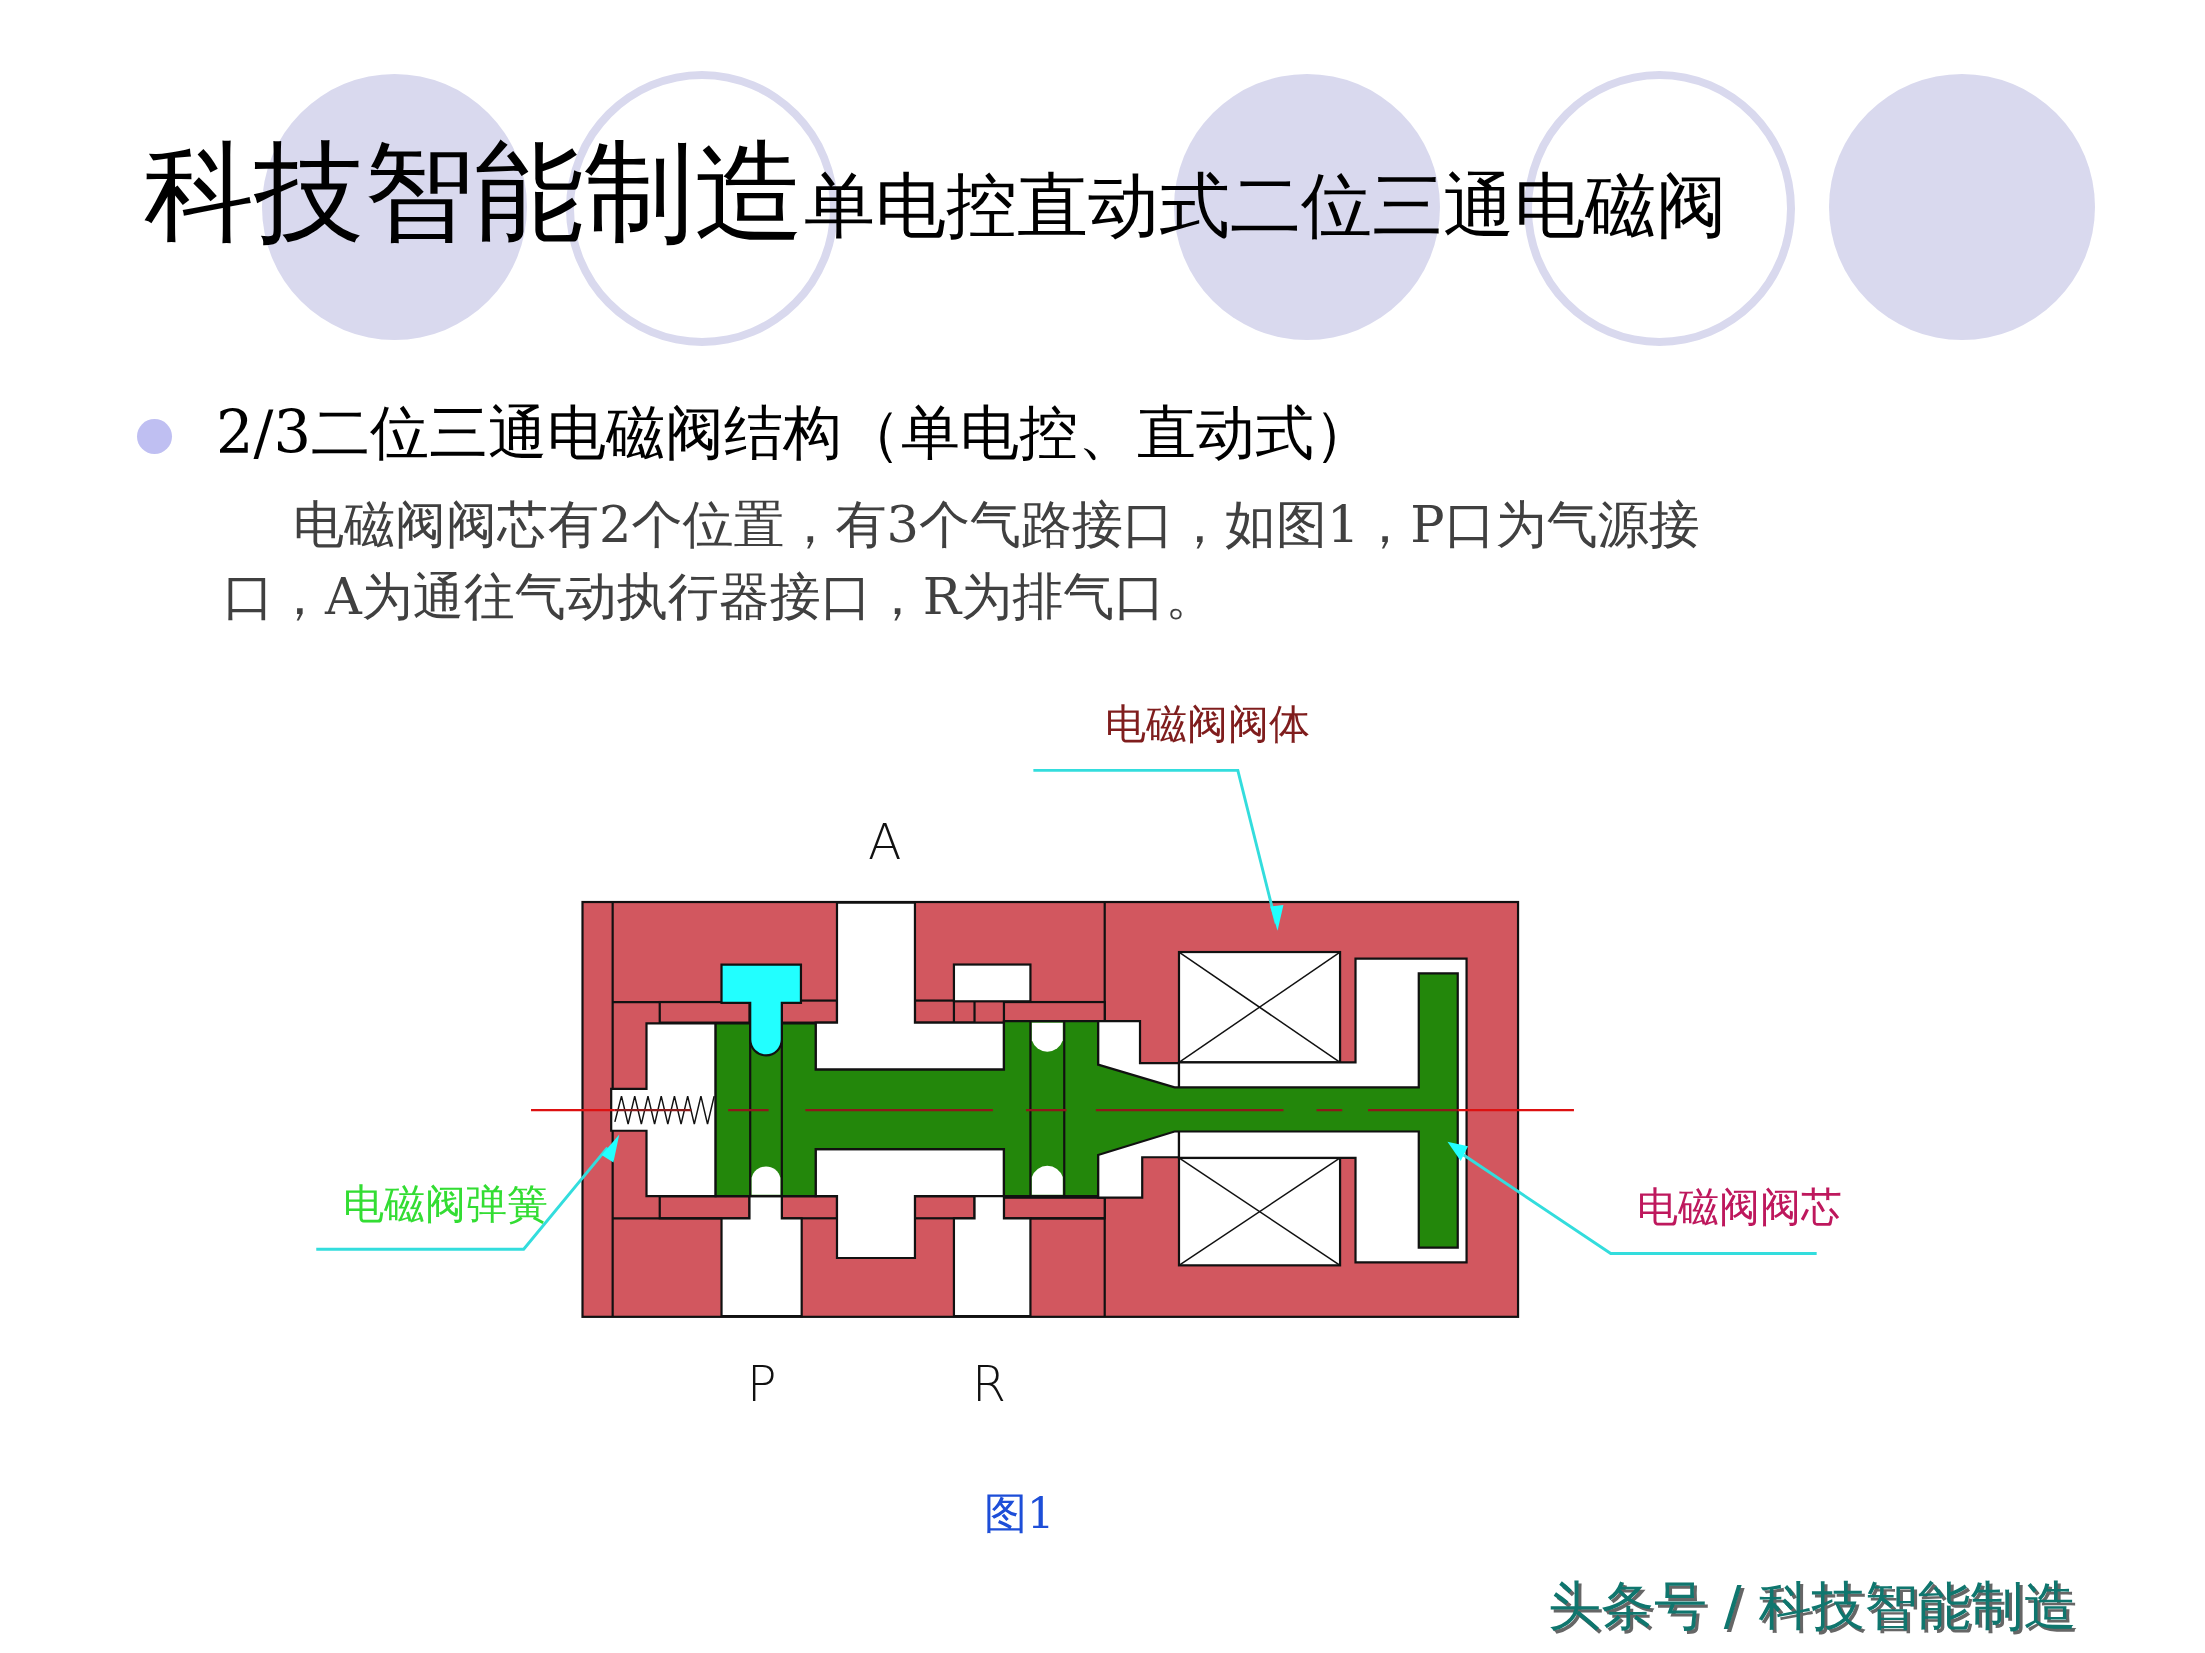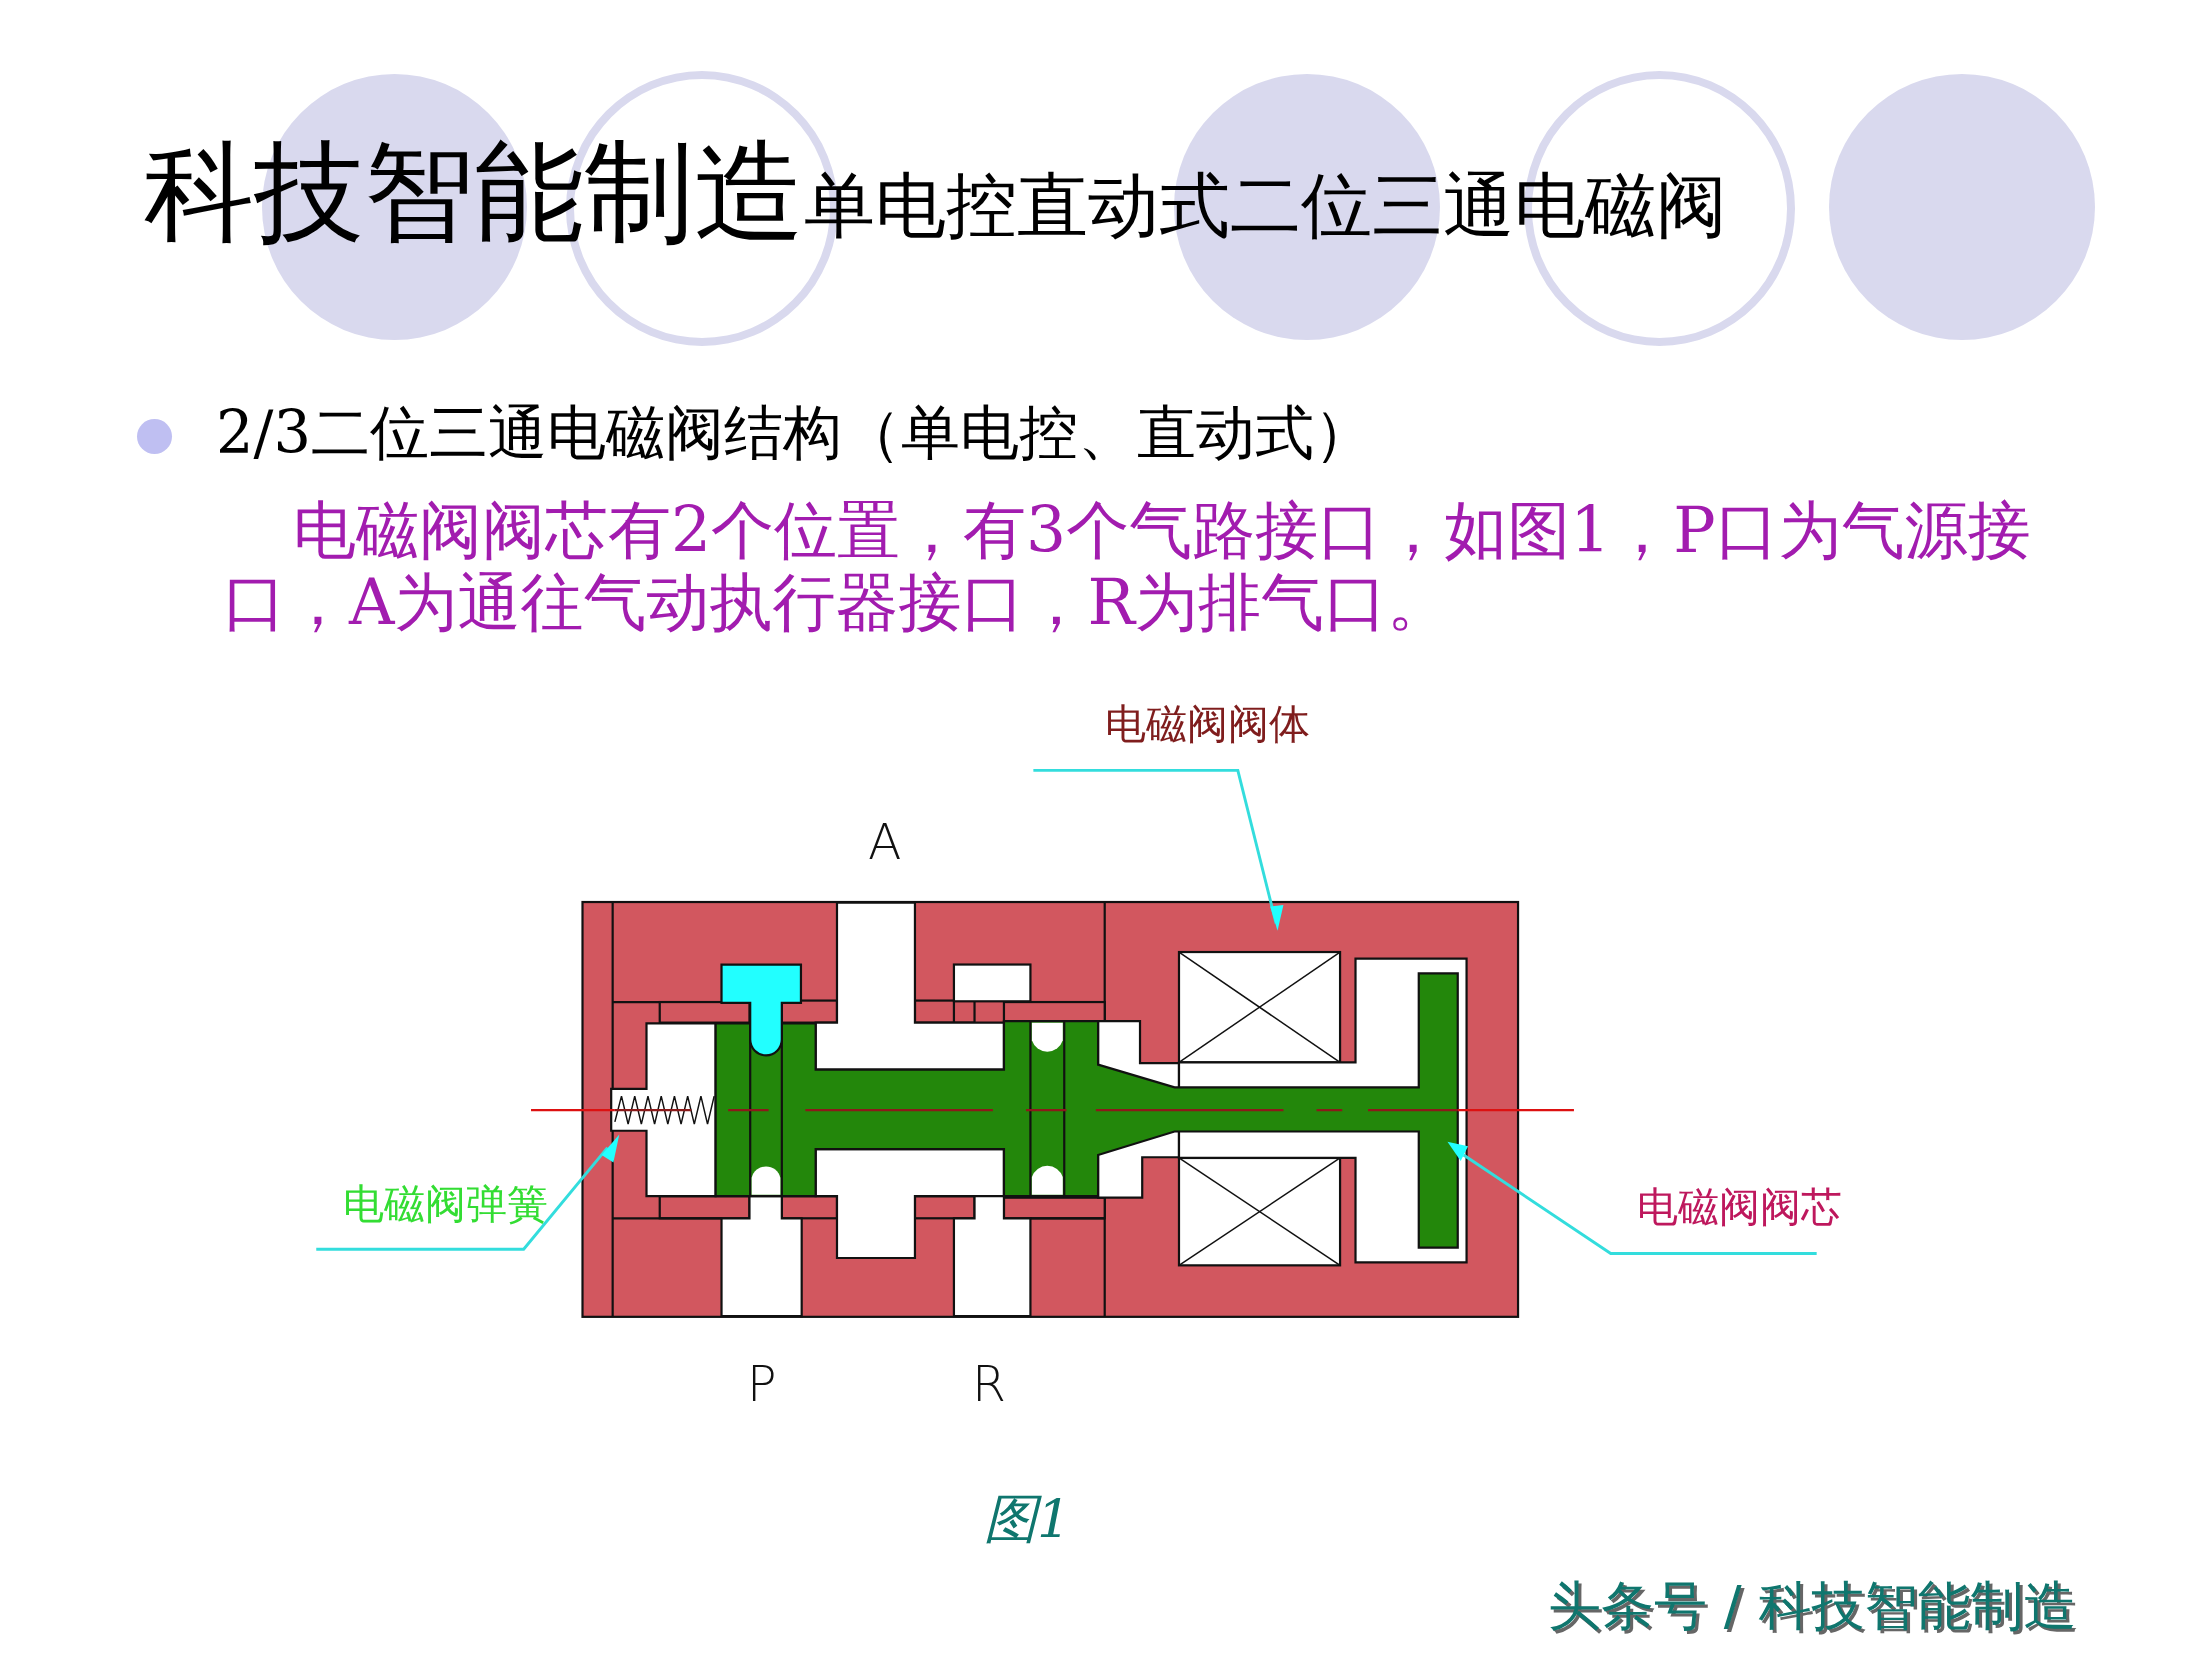--- a/index.html
+++ b/index.html
@@ -5,23 +5,23 @@
   html, body { margin: 0; padding: 0; background: #ffffff; }
   body { width: 2205px; height: 1654px; position: relative; overflow: hidden;
          font-family: "DejaVu Serif", "Liberation Serif", serif; }
   .abs { position: absolute; }
   .deco-circle { position: absolute; border-radius: 50%; box-sizing: border-box; }
   .title { position: absolute; left: 144px; top: 137px; white-space: nowrap; line-height: 1; }
   .title-main { font-size: 110px; color: #000000; font-family: "DejaVu Serif", "Liberation Serif", serif; }
   .title-sub { font-size: 71px; color: #000000; font-family: "DejaVu Serif", "Liberation Serif", serif; }
   .bullet-dot { position: absolute; left: 137px; top: 419px; width: 35px; height: 35px; border-radius: 50%; background: #bfbff2; }
   .bullet-text { position: absolute; left: 216px; top: 403px; font-size: 59px; line-height: 1; color: #000; white-space: nowrap; }
-  .body-line { position: absolute; font-size: 63px; line-height: 1; color: #a21caf; white-space: nowrap; }
+  .body-line { position: absolute; font-size: 51px; line-height: 1; color: #404040; white-space: nowrap; }
   .diagram { position: absolute; left: 0; top: 0; }
-  .caption { position: absolute; left: 984px; top: 1492px; font-size: 53px; line-height: 1; color: #0f766e; white-space: nowrap; font-style: italic; }
+  .caption { position: absolute; left: 984px; top: 1492px; font-size: 43px; line-height: 1; color: #1d4ed8; white-space: nowrap; }
   .watermark { position: absolute; left: 1548px; top: 1579px; font-size: 53px; line-height: 1; color: #0f766e;
                font-family: "DejaVu Sans", "Liberation Sans", sans-serif; white-space: nowrap;
                text-shadow: 2.9px 2.9px 0 #666666; }
   .port-label { font-family: "DejaVu Sans", "Liberation Sans", sans-serif; font-weight: 200; }
   .callout { font-family: "DejaVu Sans", "Liberation Sans", sans-serif; }
 </style>
 </head>
 <body>
 
 <div class="deco-circle" style="left:262px;top:74px;width:265px;height:266px;background:#d9d9ee;"></div>

